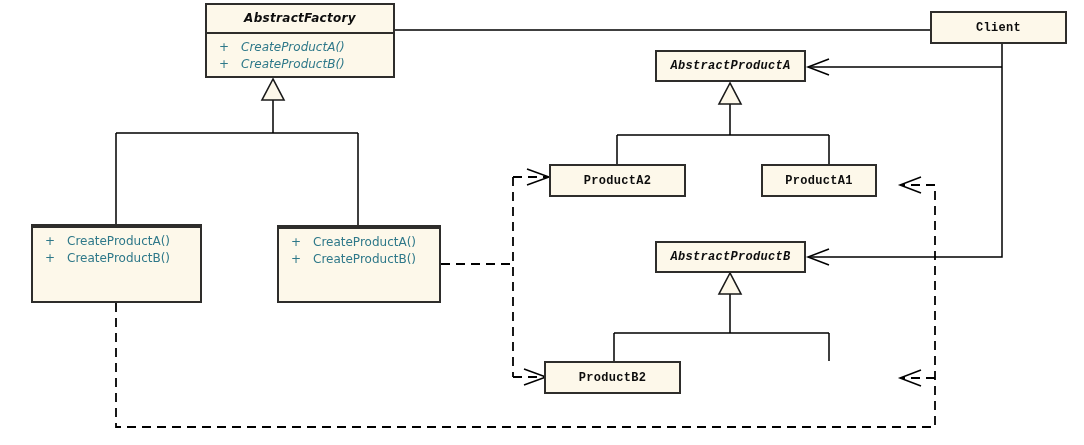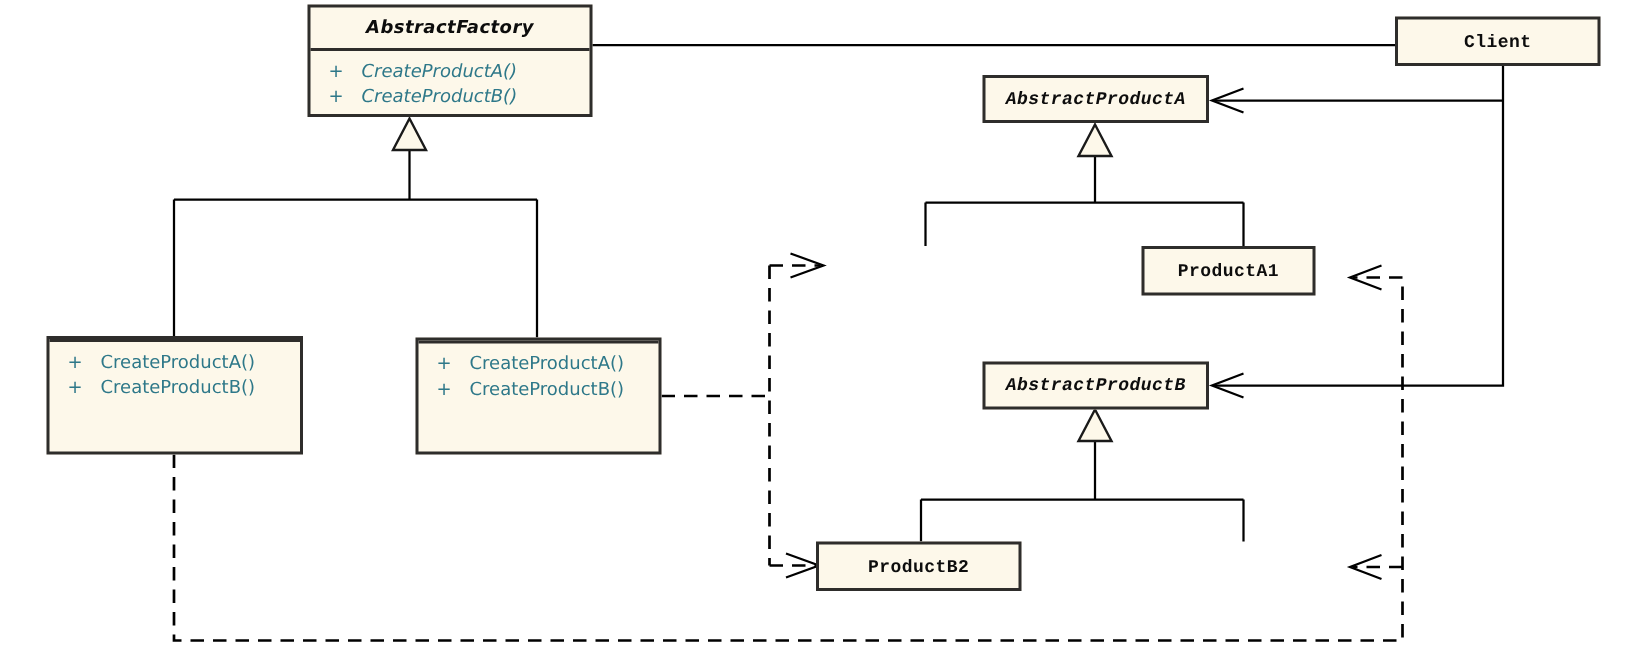--- a/index.html
+++ b/index.html
@@ -108,20 +108,23 @@
   </div>
 
   <div class="uml-class single" style="left:930px;top:11px;width:137px;height:33px;">
     <div class="uml-title">Client</div>
   </div>
 
   <div class="uml-class single abstract" style="left:655px;top:50px;width:151px;height:32px;">
     <div class="uml-title">AbstractProductA</div>
   </div>
 
+  <div class="uml-class single" style="left:549px;top:164px;width:137px;height:33px;">
+    <div class="uml-title">ProductA2</div>
+  </div>
 
   <div class="uml-class single" style="left:761px;top:164px;width:116px;height:33px;">
     <div class="uml-title">ProductA1</div>
   </div>
 
   <div class="uml-class single abstract" style="left:655px;top:241px;width:151px;height:32px;">
     <div class="uml-title">AbstractProductB</div>
   </div>
 
   <div class="uml-class single" style="left:544px;top:361px;width:137px;height:33px;">

